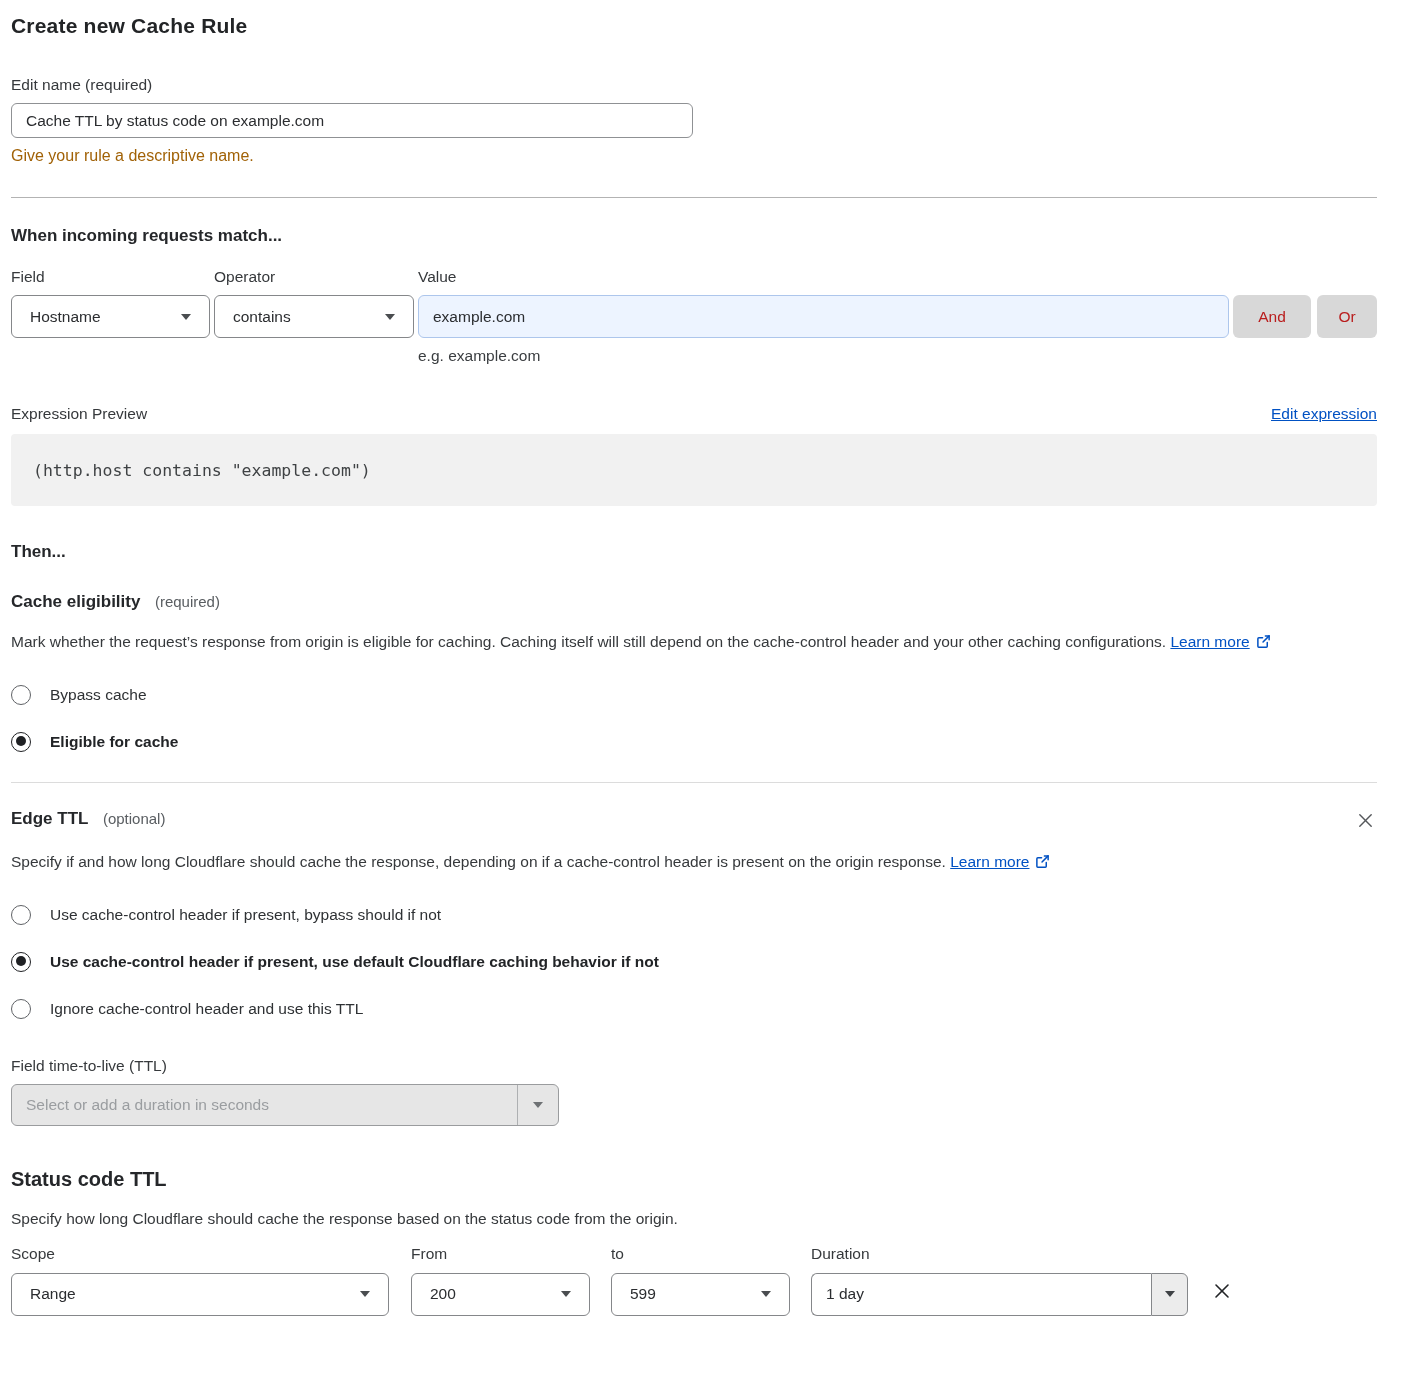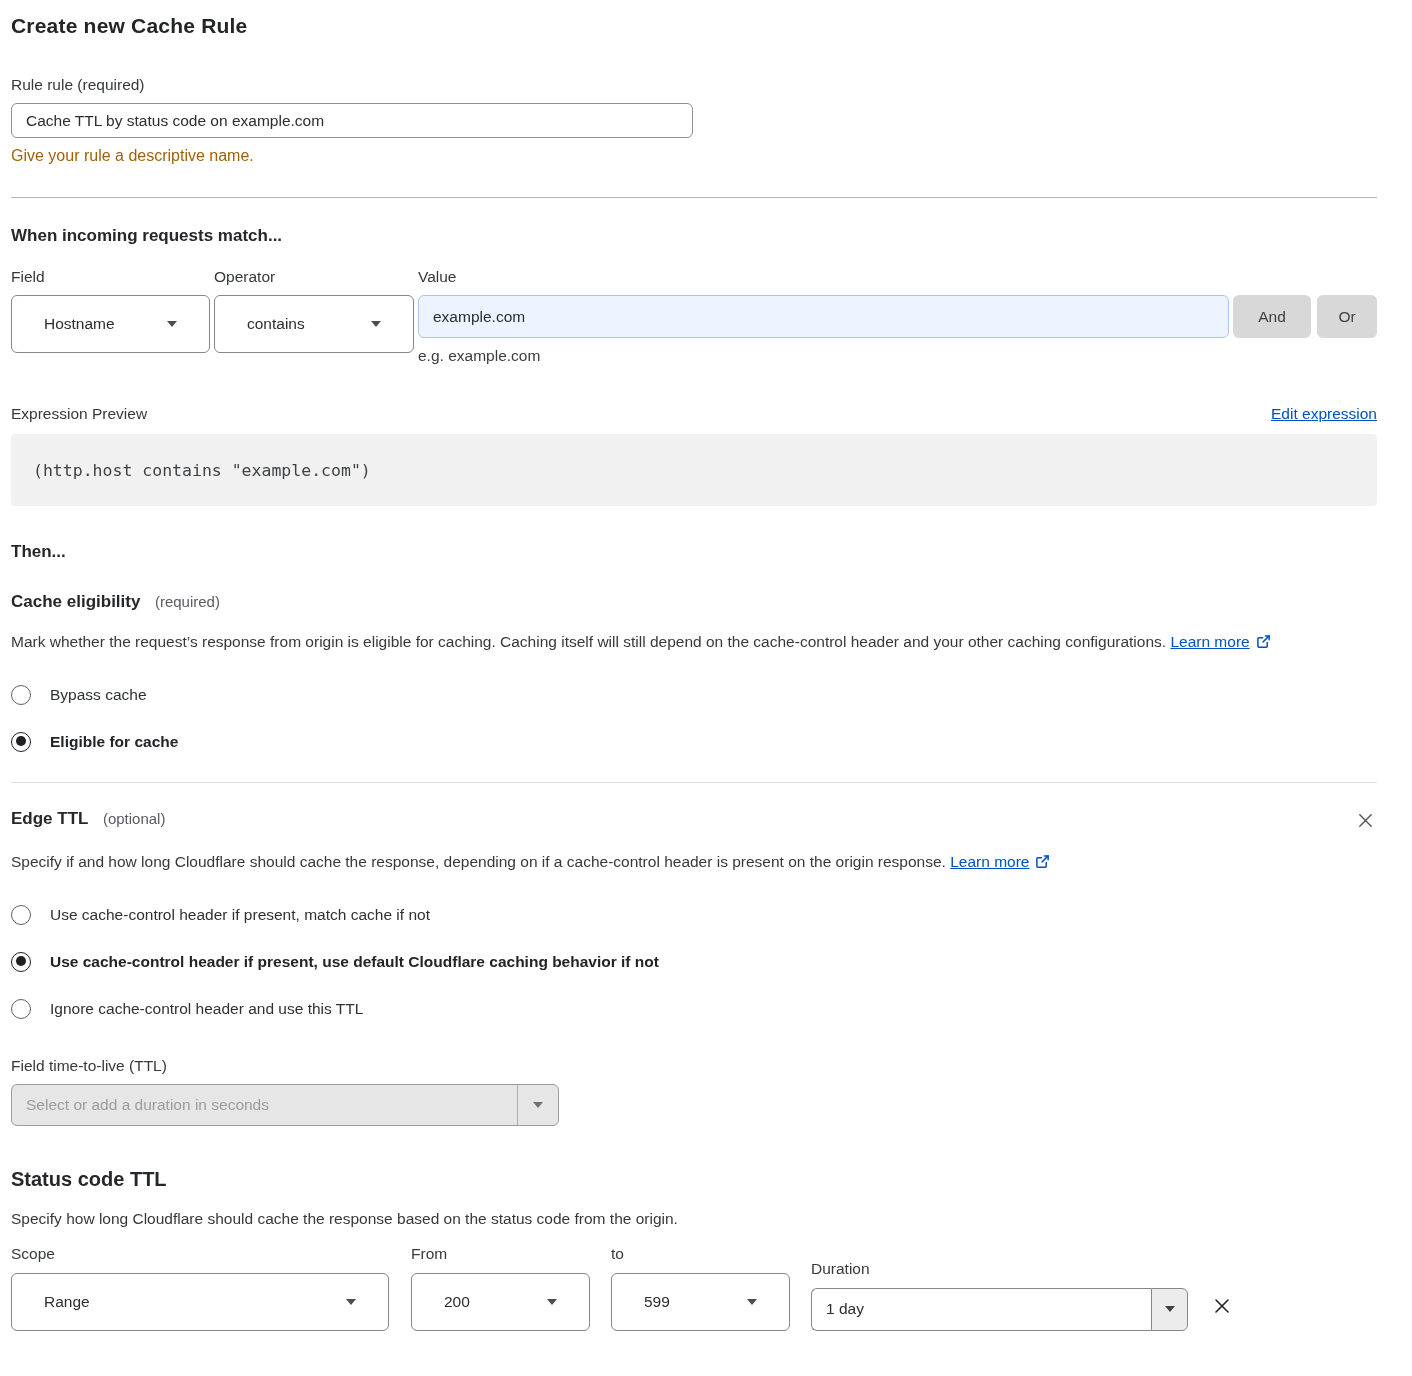--- a/index.html
+++ b/index.html
@@ -20,33 +20,33 @@
   }
   .help-text { font-size: 16px; color: #a16207; margin-top: 9px; }
   .divider { border: none; border-top: 1px solid #b3b3b3; margin: 32px 0 28px 0; }
   .divider.light { border-top-color: #dcdcdc; margin: 30px 0 26px 0; }
   .section-heading { font-size: 17px; font-weight: 700; color: #25272a; }
   .muted { font-weight: 400; color: #595d61; font-size: 15px; }
   
   .match-row { display: flex; gap: 4px; align-items: flex-start; margin-top: 22px; }
   .col { display: flex; flex-direction: column; }
   .select {
-    height: 58px; border: 1px solid #85878a; border-radius: 6px; background: #fff;
+    height: 43px; border: 1px solid #85878a; border-radius: 6px; background: #fff;
     display: flex; align-items: center; justify-content: space-between;
-    padding: 0 32px; font-size: 15.5px; color: #2b2d30; cursor: pointer;
+    padding: 0 18px; font-size: 15.5px; color: #2b2d30; cursor: pointer;
   }
   .caret { width: 0; height: 0; border-left: 5px solid transparent; border-right: 5px solid transparent; border-top: 6px solid #4a4d50; }
   .value-input {
     height: 43px; width: 100%; border: 1px solid #adc6ec; border-radius: 6px;
     background: #edf4ff; font-size: 15.5px; color: #2b2d30; padding: 0 14px;
     font-family: "Liberation Sans", sans-serif; outline: none;
   }
   .logic-btn {
     height: 43px; border: none; border-radius: 6px; background: #d8d8d8;
-    font-size: 15.5px; color: #404040; font-family: "Liberation Sans", sans-serif; cursor: pointer;
+    font-size: 15.5px; color: #b91c1c; font-family: "Liberation Sans", sans-serif; cursor: pointer;
   }
   .hint { font-size: 15.5px; color: #3a3d40; margin-top: 9px; }
   
   .expr-head { display: flex; justify-content: space-between; align-items: flex-end; margin-top: 40px; margin-bottom: 11px; }
   .link { color: #0051c3; text-decoration: underline; font-size: 15.5px; cursor: pointer; }
   .code-block {
     background: #f1f1f1; border-radius: 4px; height: 72px;
     display: flex; align-items: center; padding: 0 22px;
     font-family: "DejaVu Sans Mono", monospace; font-size: 16.5px; color: #3f4244;
   }
@@ -93,21 +93,21 @@
     width: 37px; background: #ececec; border: 1px solid #85878a; border-radius: 0 6px 6px 0;
     display: flex; align-items: center; justify-content: center; cursor: pointer;
   }
   .delete-x { cursor: pointer; margin-left: 24px; margin-bottom: 11px; }
 </style>
 </head>
 <body>
 
 <h1 class="page-title">Create new Cache Rule</h1>
 
-<div class="field-label">Rule rule (required)</div>
+<div class="field-label">Edit name (required)</div>
 <div style="width:682px;">
   <input class="text-input" type="text" value="Cache TTL by status code on example.com" style="">
 </div>
 <div class="help-text">Give your rule a descriptive name.</div>
 
 <hr class="divider">
 
 <h2 class="section-heading">When incoming requests match...</h2>
 
 <div class="match-row">
@@ -190,21 +190,21 @@
   <span>Specify if and how long Cloudflare should cache the response, depending on if a cache-control header is present on the origin response.</span>
   <a class="inline-link">Learn more</a><span class="ext-icon"><svg width="15" height="15" viewBox="0 0 16 16" fill="none" stroke="#0051c3" stroke-width="1.6" stroke-linecap="round" stroke-linejoin="round">
         <path d="M12 9v4a1 1 0 0 1-1 1H3a1 1 0 0 1-1-1V5a1 1 0 0 1 1-1h4"></path>
         <path d="M10 2h4v4"></path>
         <path d="M14 2L7.5 8.5"></path>
       </svg></span>
 </div>
 
 <div class="radio-row">
   <span class="radio"></span>
-  <span class="radio-label">Use cache-control header if present, match cache if not</span>
+  <span class="radio-label">Use cache-control header if present, bypass should if not</span>
 </div>
 <div class="radio-row">
   <span class="radio checked"></span>
   <span class="radio-label bold">Use cache-control header if present, use default Cloudflare caching behavior if not</span>
 </div>
 <div class="radio-row">
   <span class="radio"></span>
   <span class="radio-label">Ignore cache-control header and use this TTL</span>
 </div>
 

